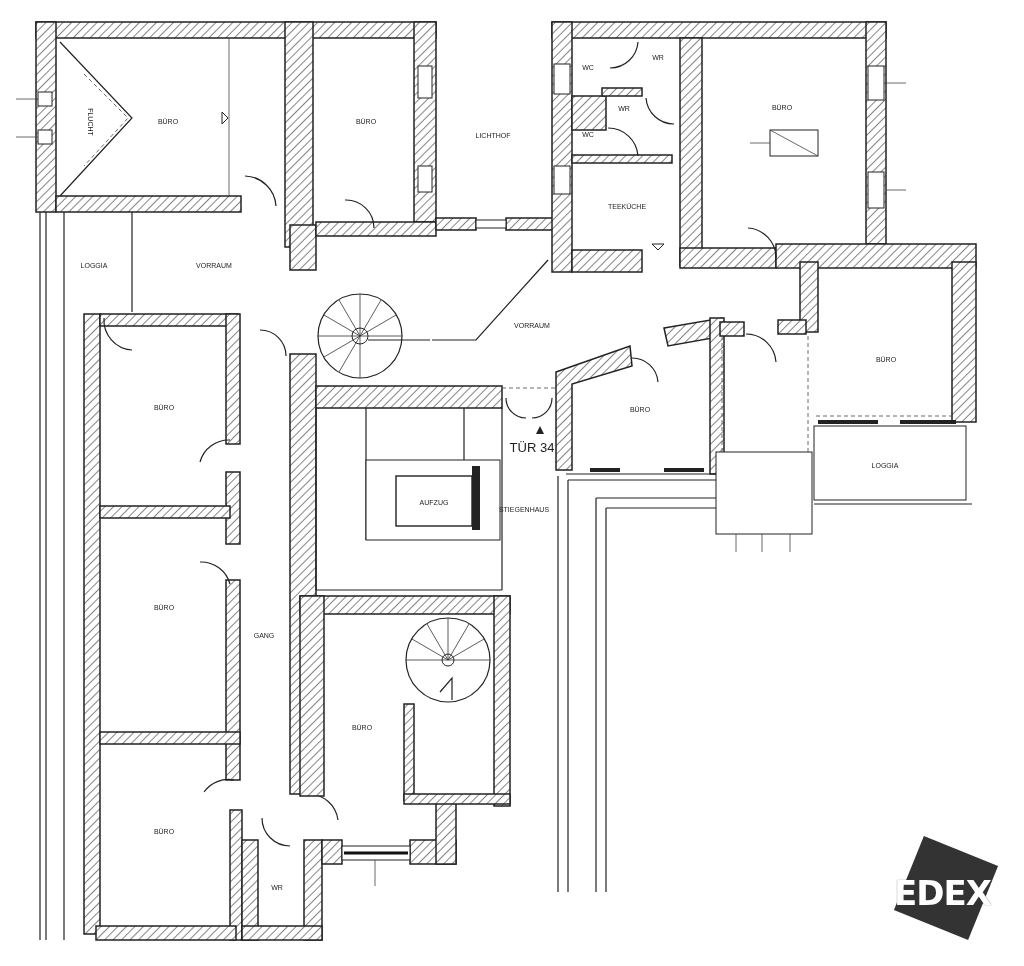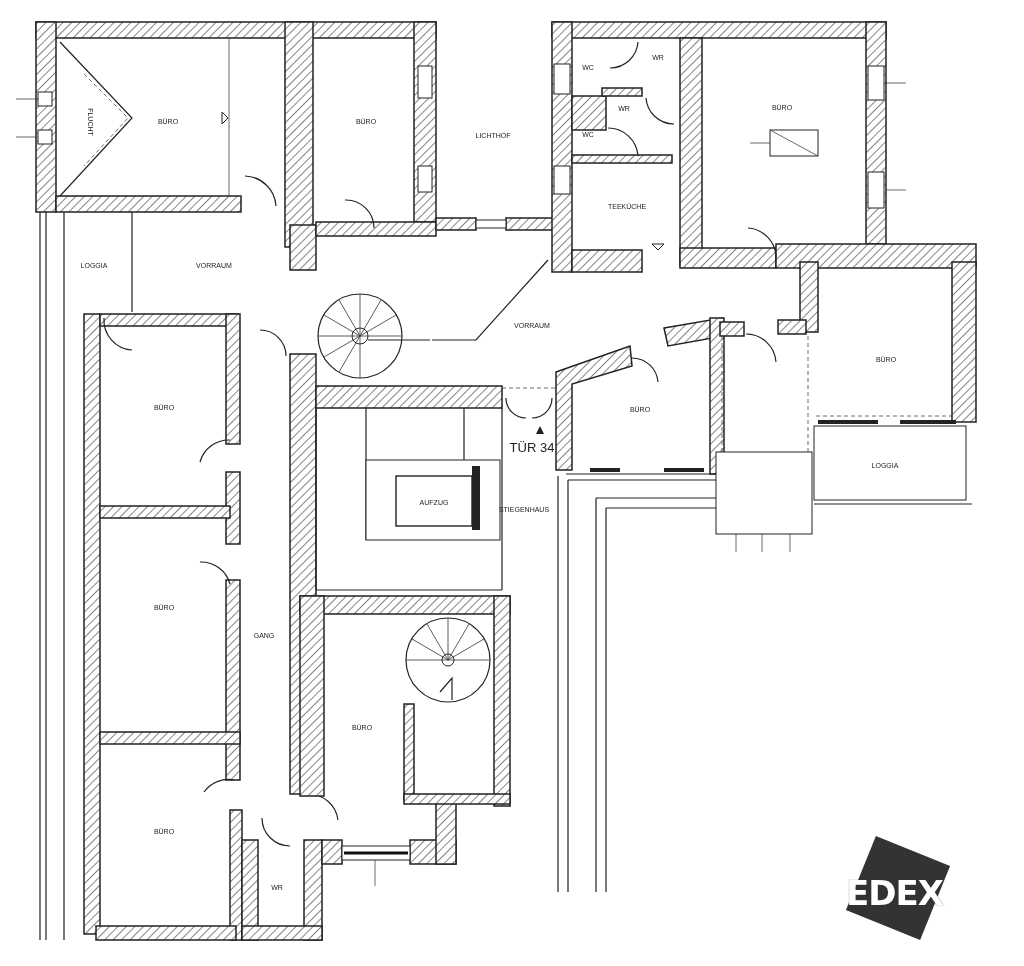--- a/index.html
+++ b/index.html
@@ -4,21 +4,21 @@
 <style>
   html,body{margin:0;padding:0;background:#fff;}
   body{width:1024px;height:966px;position:relative;overflow:hidden;font-family:"Liberation Sans",sans-serif;}
   svg{position:absolute;left:0;top:0;}
   .wall{fill:url(#hatch);stroke:#222;stroke-width:1.5;}
   .line{stroke:#222;stroke-width:1.2;fill:none;}
   .thin{stroke:#444;stroke-width:0.8;fill:none;}
   .dash{stroke:#444;stroke-width:0.8;fill:none;stroke-dasharray:4 3;}
   .lbl{font-size:7px;fill:#222;text-anchor:middle;font-family:"Liberation Sans",sans-serif;}
   .lbl-big{font-size:13px;fill:#222;text-anchor:middle;font-family:"Liberation Sans",sans-serif;}
-  .logo{position:absolute;left:848px;top:838px;width:100px;height:100px;}
+  .logo{position:absolute;left:896px;top:838px;width:100px;height:100px;}
   .logo-shape{position:absolute;left:10px;top:10px;width:80px;height:80px;background:#333;transform:rotate(22deg);}
   .logo-text{position:absolute;left:-2px;top:35px;font-size:34px;font-weight:bold;color:#fff;font-family:"DejaVu Sans",sans-serif;letter-spacing:-1px;text-shadow:0 0 1px #333;}
 </style>
 </head>
 <body>
 
 <svg width="1024" height="966" viewBox="0 0 1024 966">
   <defs>
     <pattern id="hatch" patternUnits="userSpaceOnUse" width="6" height="6" patternTransform="rotate(45)">
       <rect width="6" height="6" fill="#fff"></rect>

